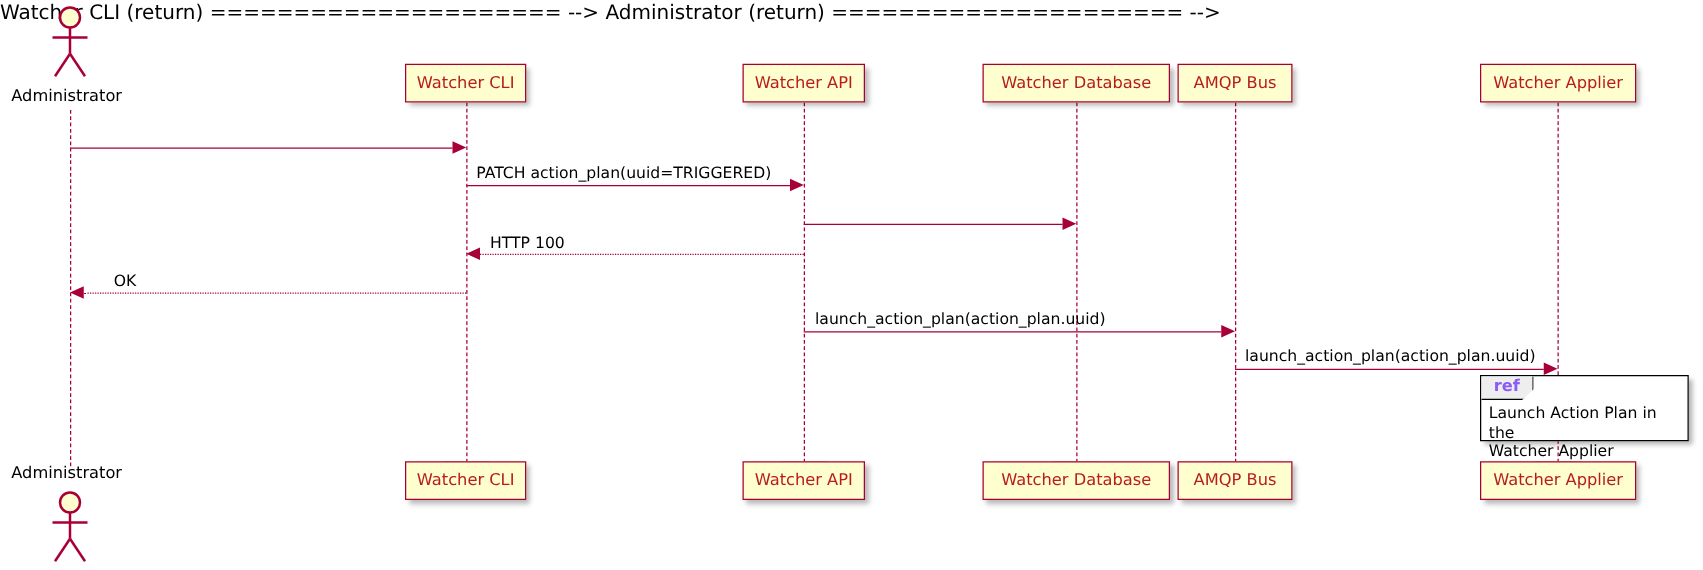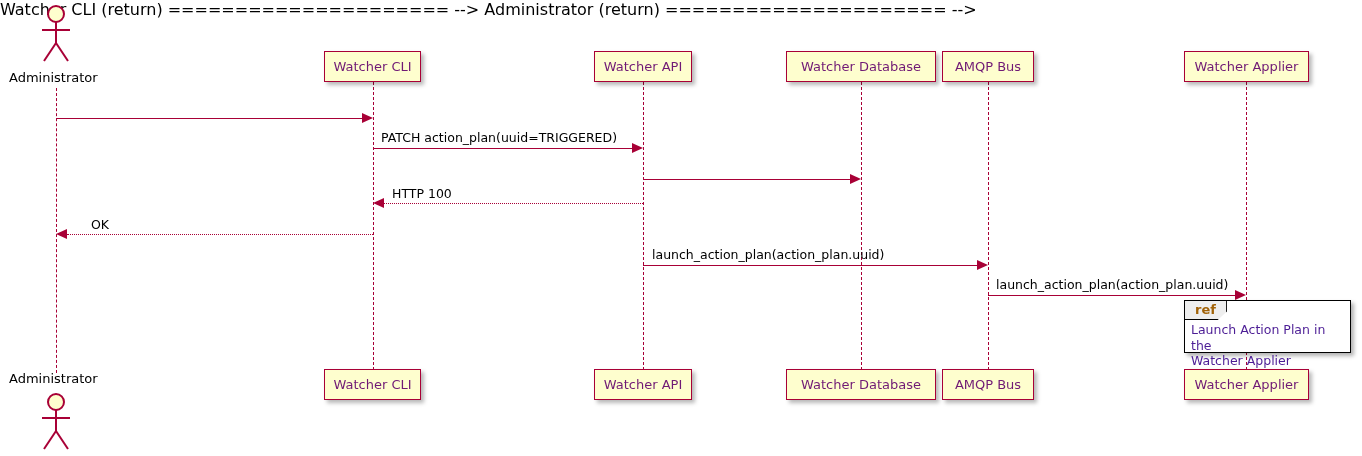--- a/index.html
+++ b/index.html
@@ -26,21 +26,21 @@
     width: 0;
     border-left: 1px dashed #A80036;
     z-index: 1;
   }
   
   .participant {
     position: absolute;
     box-sizing: border-box;
     background: #FEFECE;
     border: 1.5px solid #A80036;
-    color: #701a75;
+    color: #b91c1c;
     font-size: 13px;
     line-height: 1;
     text-align: center;
     white-space: nowrap;
     display: flex;
     align-items: center;
     justify-content: center;
     box-shadow: 3px 3px 4px rgba(0,0,0,0.28);
     z-index: 4;
   }
@@ -102,32 +102,32 @@
   .ref-tab {
     position: absolute;
     top: 0;
     left: 0;
     box-sizing: border-box;
     background: #EEEEEE;
     border-right: 1.5px solid #000000;
     border-bottom: 1.5px solid #000000;
     font-size: 13px;
     font-weight: bold;
-    color: #a16207;
+    color: #8b5cf6;
     padding: 2px 10px 3px 10px;
     line-height: 1;
     clip-path: polygon(0 0, 100% 0, 100% 55%, 78% 100%, 0 100%);
     text-align: center;
   }
   .ref-body {
     position: absolute;
     left: 6px;
     right: 4px;
     font-size: 12.5px;
-    color: #4c1d95;
+    color: #000000;
     line-height: 1.25;
   }
   
   .foot-cap {
     position: absolute;
     height: 0;
     border-top: 2.5px solid #A80036;
     z-index: 3;
   }
 </style>

